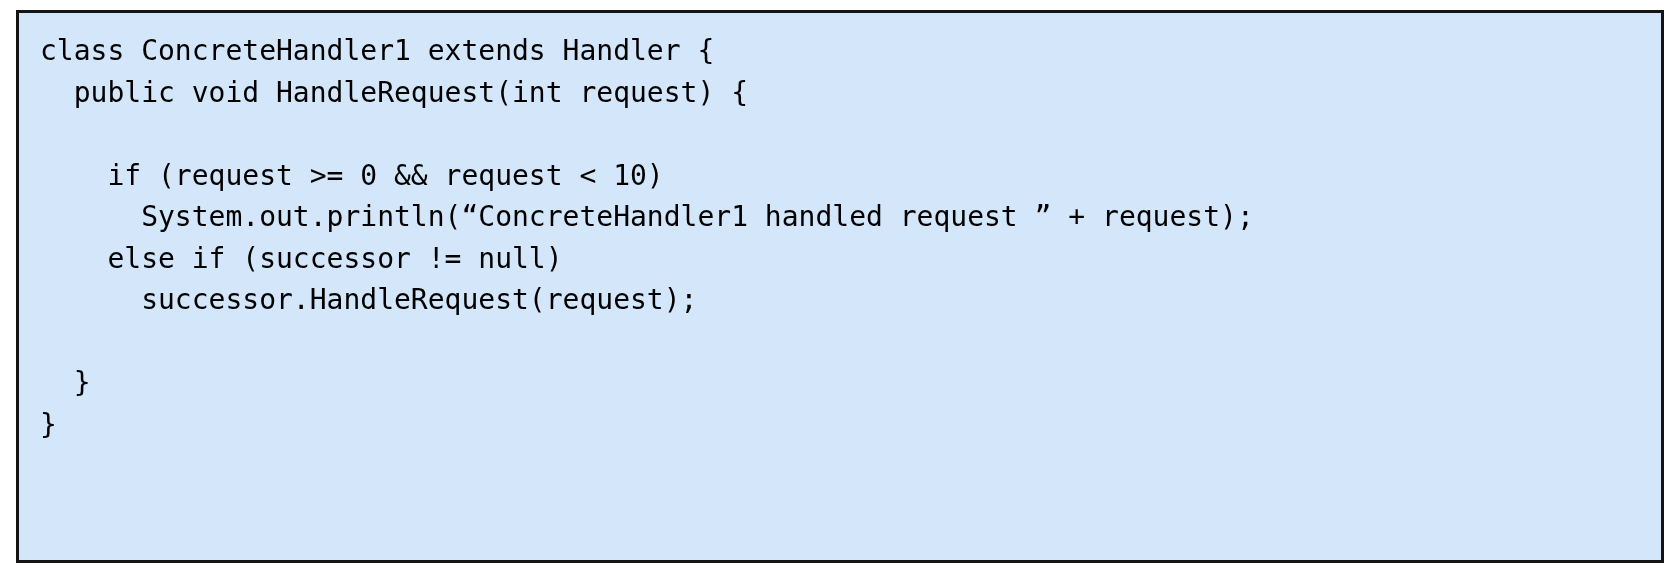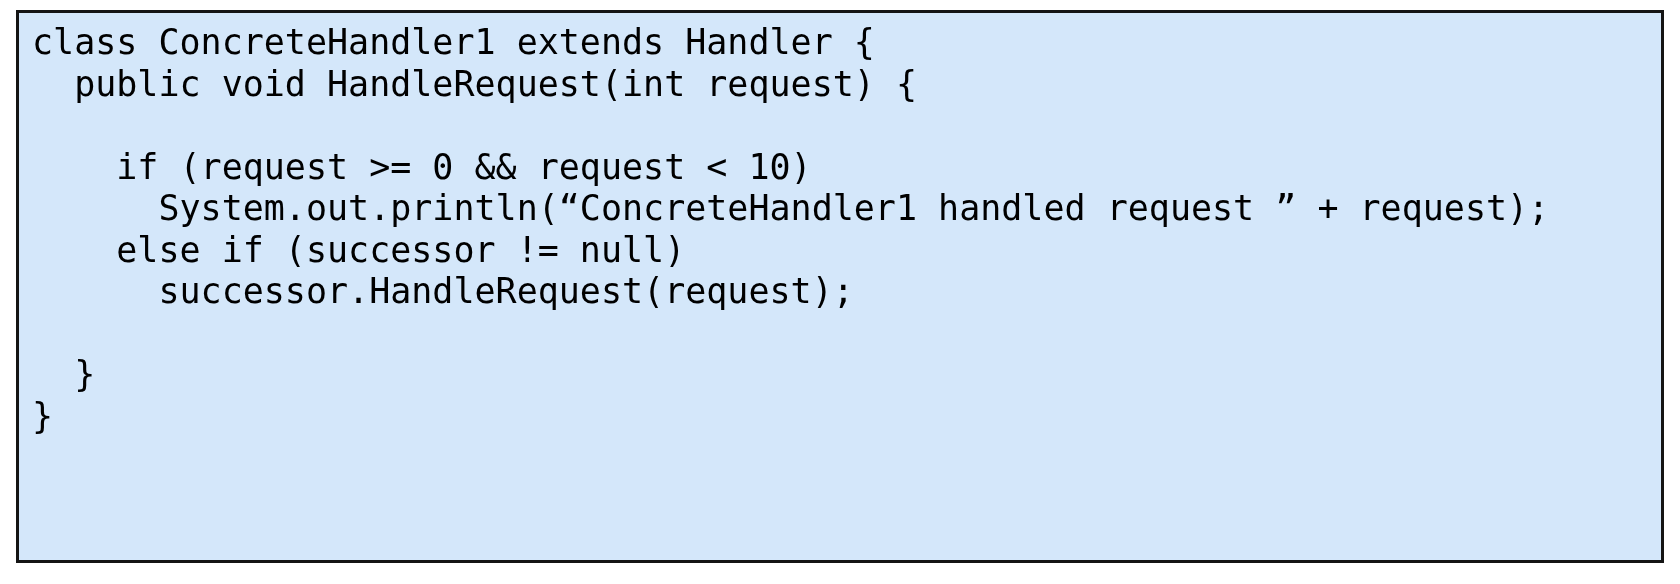--- a/index.html
+++ b/index.html
@@ -24,24 +24,24 @@
     background: #d4e7fa;
     border: 3px solid #141414;
     overflow: hidden;
   }
 
   #code-block {
     position: absolute;
     left: 13px;
     top: 9px;
     right: 0;
-    margin: 0;
+    margin: 8px;
     padding: 0;
     font-family: "DejaVu Sans Mono", monospace;
-    font-size: 35px;
+    font-size: 28px;
     line-height: 41.5px;
     color: #000000;
     white-space: pre;
     letter-spacing: 0px;
     -webkit-font-smoothing: antialiased;
   }
 
   .code-line {
     display: block;
     white-space: pre;

